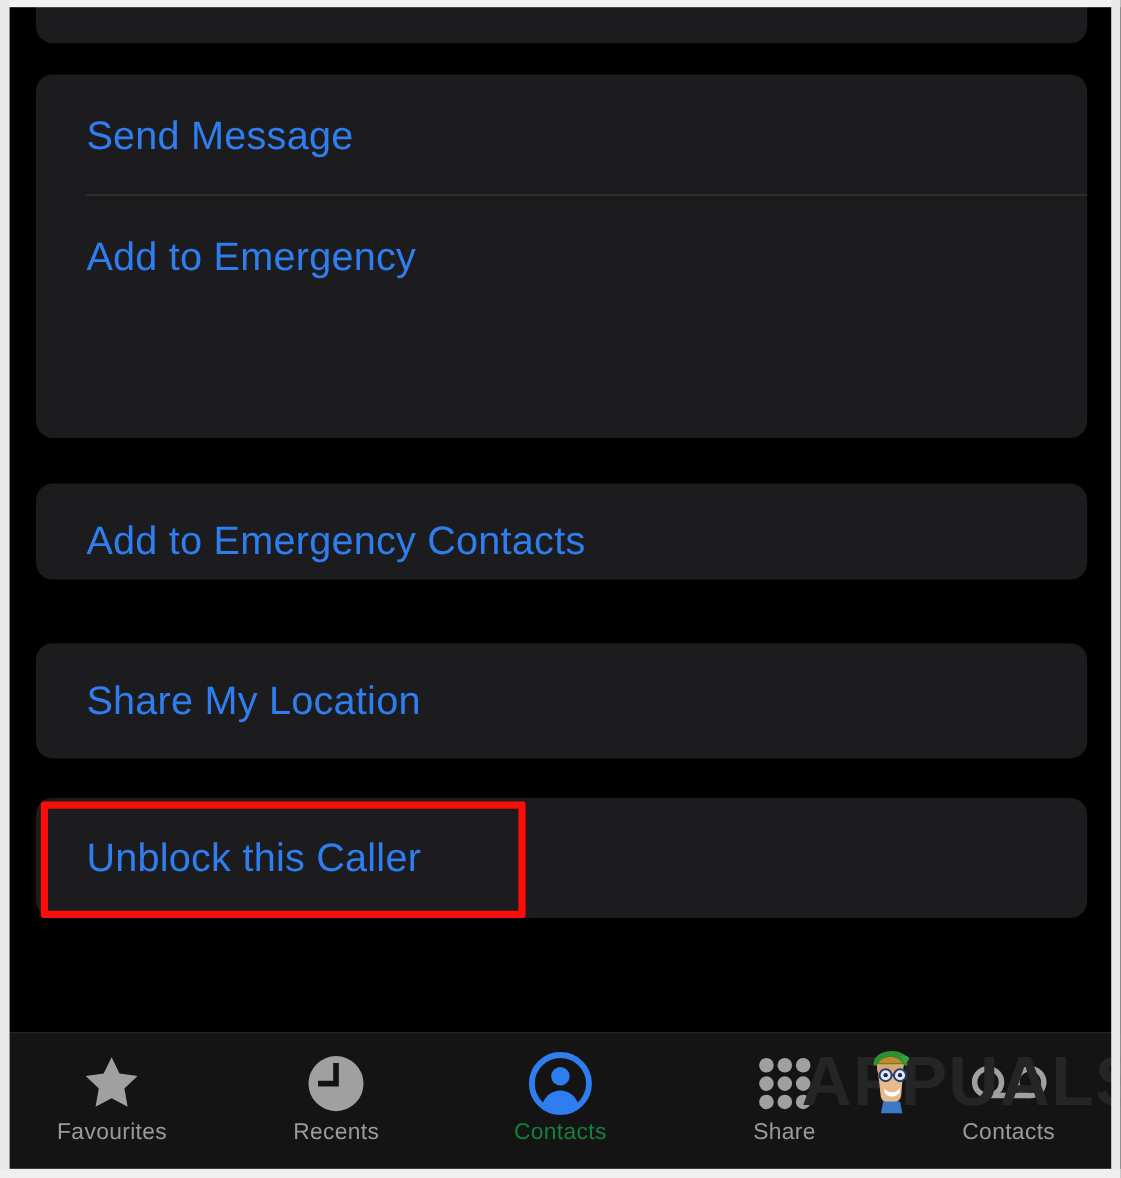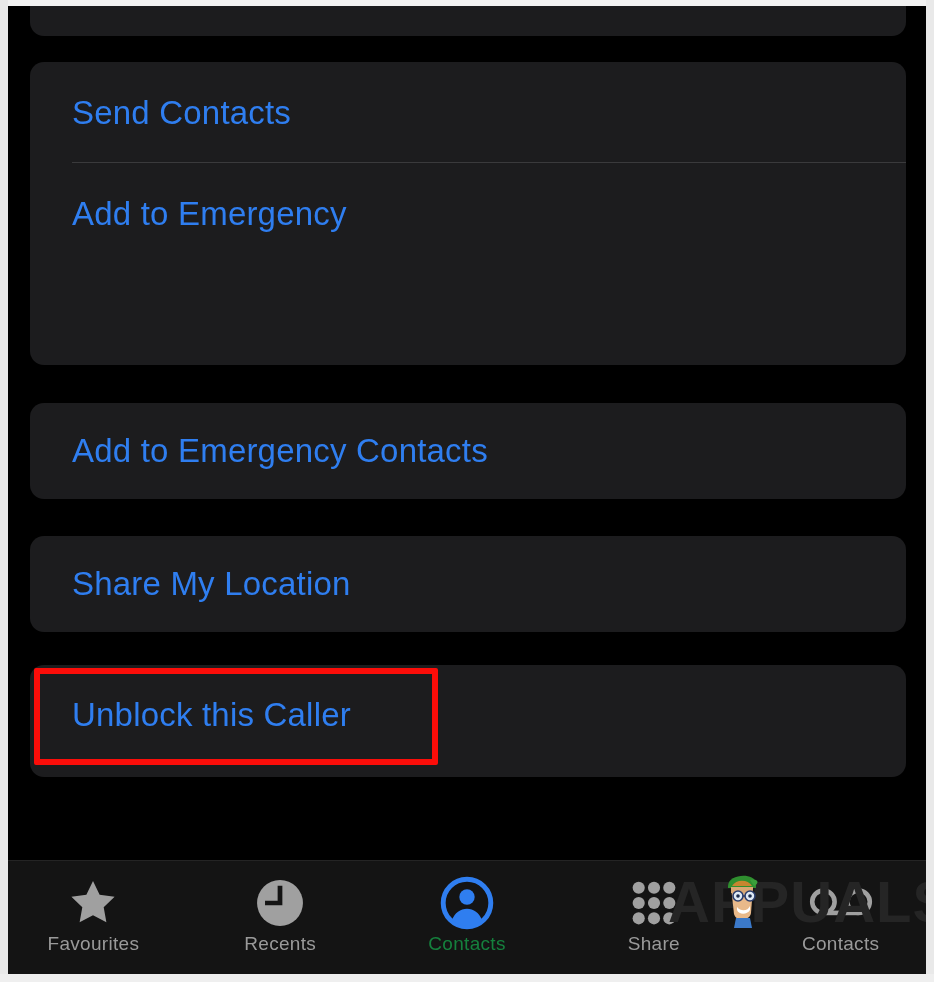--- a/index.html
+++ b/index.html
@@ -61,23 +61,23 @@
   }
   .sep {
     position:absolute;
     left:42px; right:0; bottom:0;
     height:1.5px;
     background:#3a3a3c;
   }
 
   
   #group-primary   { top:62px;  height:303px; }
-  #group-emergency { top:403px; height:96px;  }
+  #group-emergency { top:403px; height:80px;  }
   #group-location  { top:536px; height:96px;text-align:center;  }
-  #group-block     { top:665px; height:112px; }
+  #group-block     { top:665px; height:100px; }
 
   #group-primary .row { height:101px; }
   #group-emergency .row,
   #group-location .row { height:96px; }
   #group-block .row { height:100px; }
 
   
   #annotation {
     position:absolute;
     left:34px; top:668px;
@@ -151,21 +151,21 @@
   <div class="bezel left"></div>
   <div class="bezel right"></div>
   <div class="bezel-bottom"></div>
 
   <div id="list">
 
     <div class="card partial"></div>
 
     <div class="card" id="group-primary">
       <div class="row">
-        <span class="row-label">Send Contacts</span>
+        <span class="row-label">Send Message</span>
         <div class="sep"></div>
       </div>
       <div class="row">
         <span class="row-label">Add to Emergency</span>
       </div>
     </div>
 
     <div class="card" id="group-emergency">
       <div class="row">
         <span class="row-label">Add to Emergency Contacts</span>

